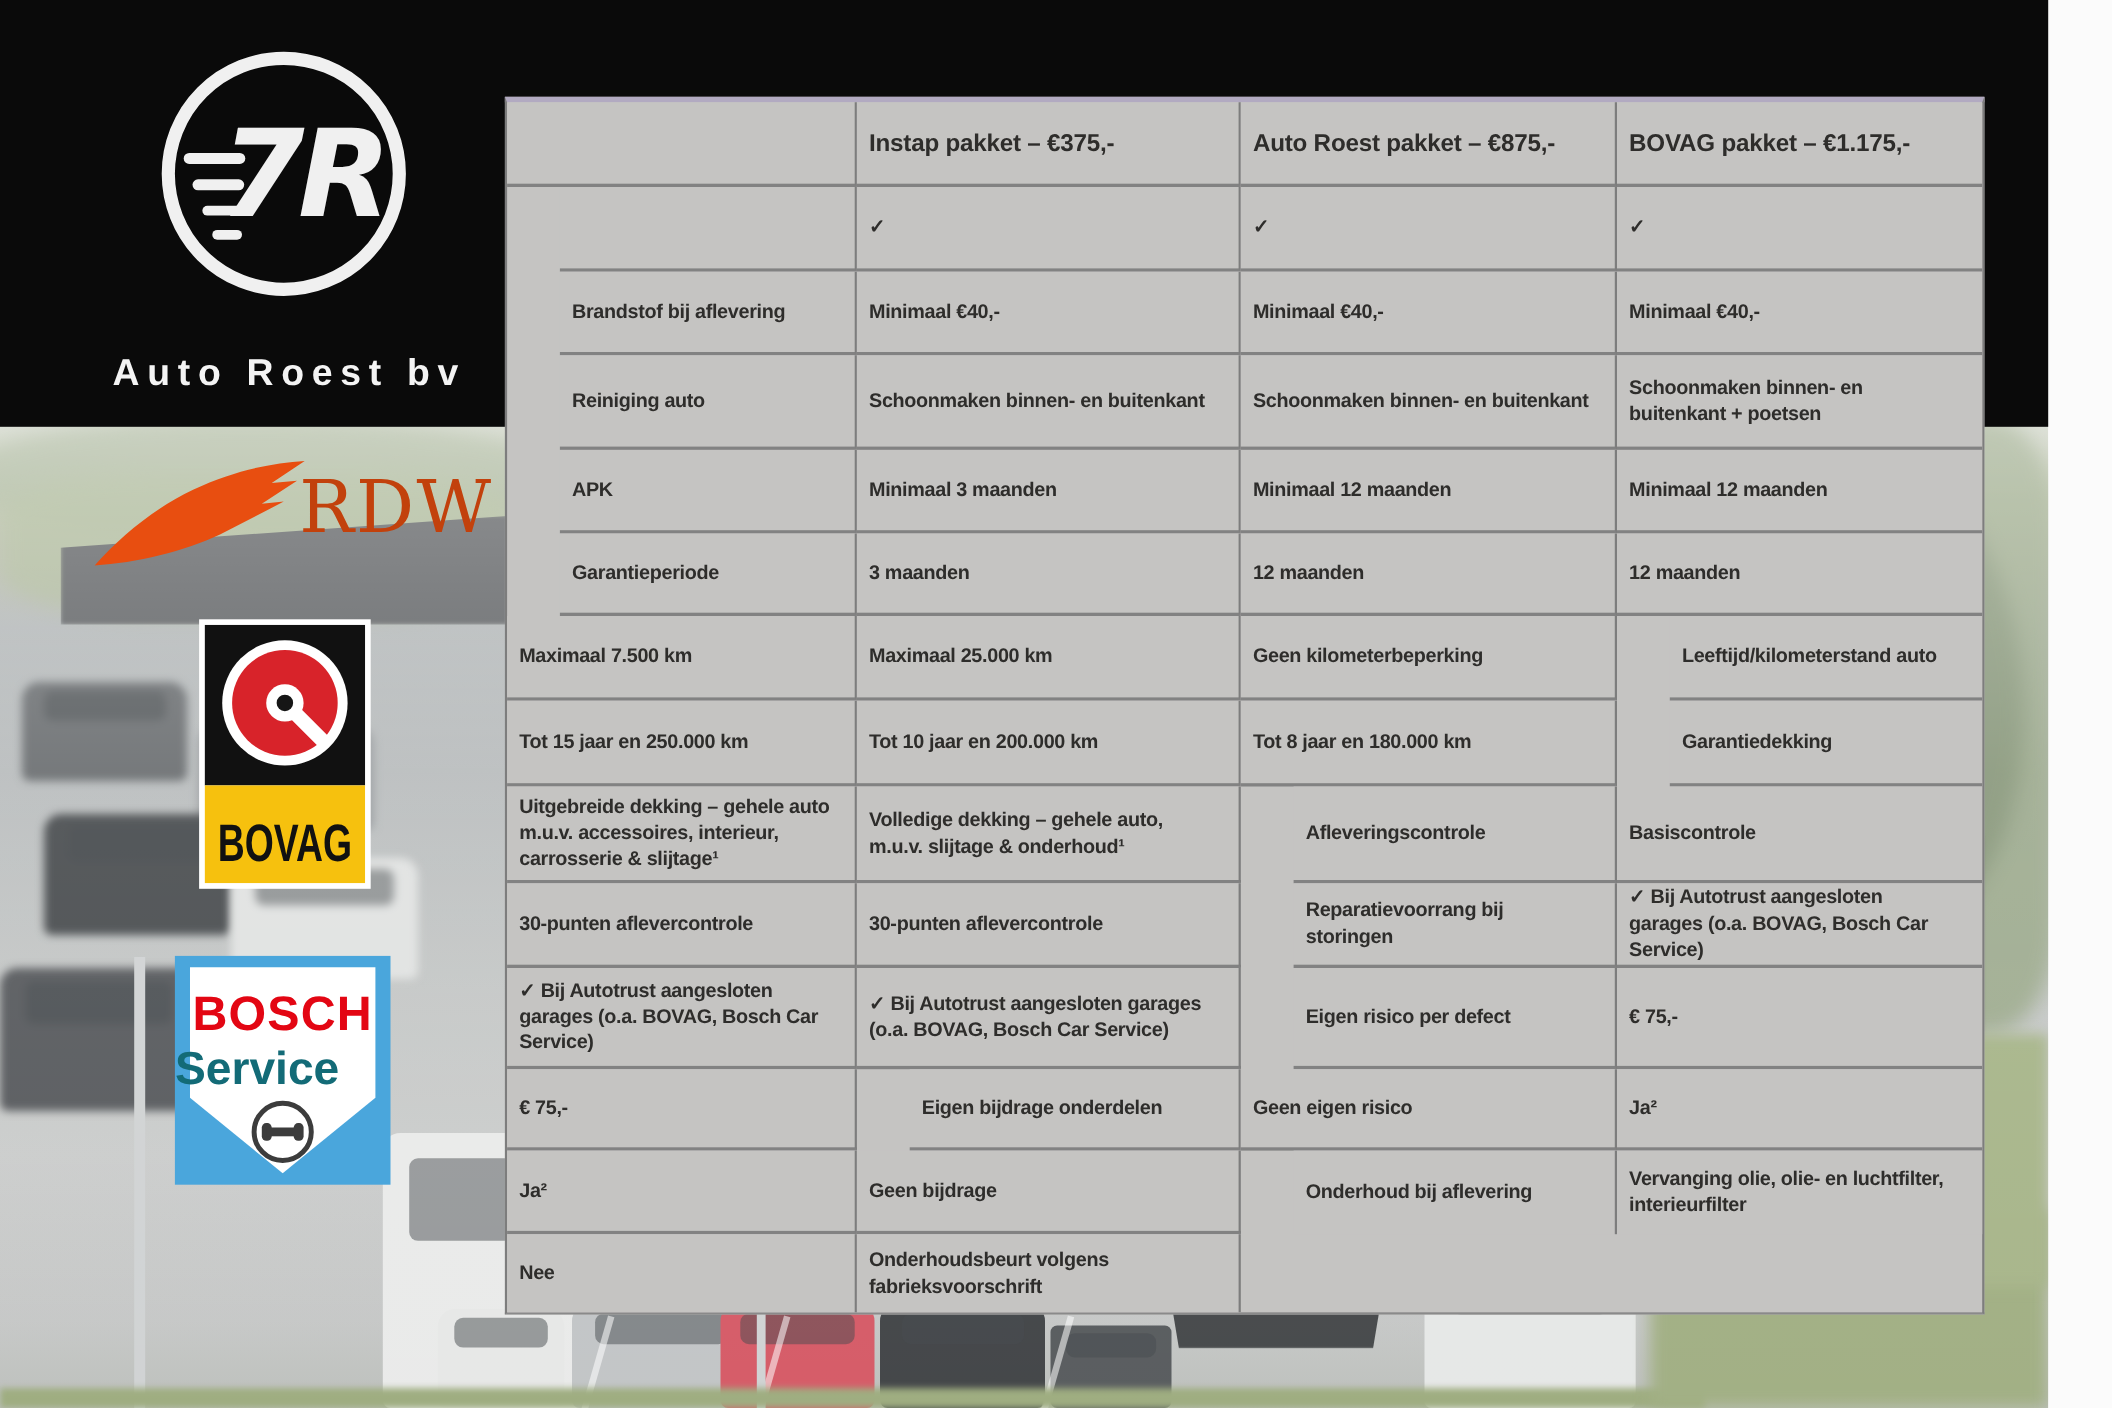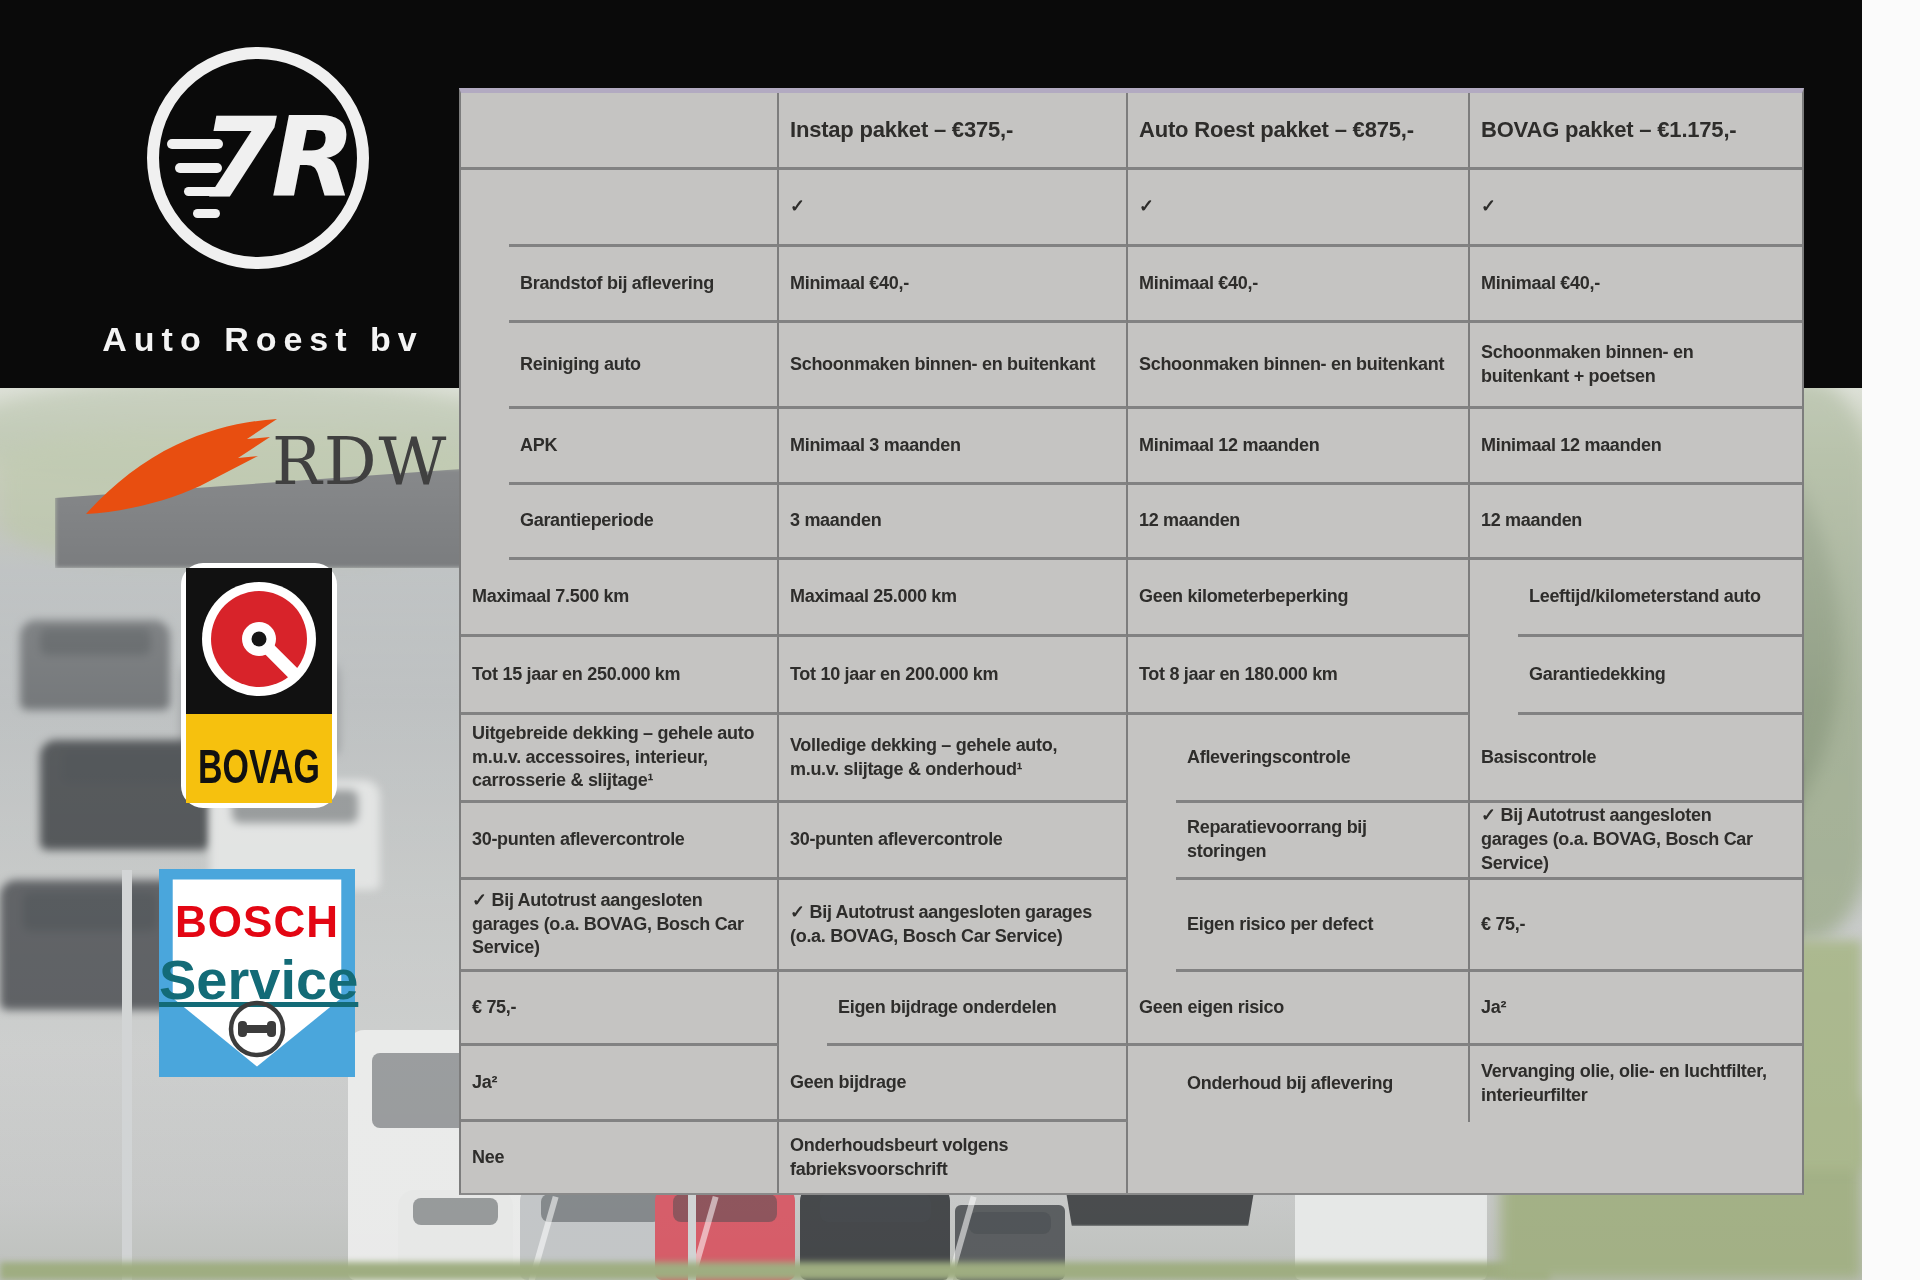--- a/index.html
+++ b/index.html
@@ -60,35 +60,35 @@
   
   .ar-logo{position:absolute;left:58px;top:0;width:410px;height:388px;}
   .ar-mono{position:absolute;left:77px;top:35px;width:247px;height:247px;}
   .ar-name{position:absolute;left:0px;top:320px;width:410px;text-align:center;
      color:#f4f4f4;font-size:34px;font-weight:bold;letter-spacing:7px;white-space:nowrap;}
 
   
   .rdw{position:absolute;left:80px;top:415px;width:330px;height:110px;}
   .rdw svg{position:absolute;left:0;top:0;}
   .rdw-text{position:absolute;left:192px;top:8px;font-family:"DejaVu Serif",serif;
-     font-size:66px;color:#404040;letter-spacing:2px;}
+     font-size:66px;color:#c2410c;letter-spacing:2px;}
 
   
   .bovag{position:absolute;left:181px;top:563px;width:156px;height:245px;background:#ffffff;
-     box-sizing:border-box;padding:5px;border-radius:22px;}
+     box-sizing:border-box;padding:5px;}
   .bovag svg{display:block;}
 
   
   .bosch{position:absolute;left:159px;top:869px;width:196px;height:208px;background:#4aa6dc;}
   .bosch-shield{position:absolute;left:0;top:0;width:196px;height:208px;background:#ffffff;
      clip-path:polygon(7% 5%,93% 5%,93% 62%,50% 95%,7% 62%);}
   .bosch-line1{position:absolute;left:0;top:28px;width:100%;text-align:center;
      color:#e30613;font-size:44px;font-weight:bold;letter-spacing:1px;}
   .bosch-line2{position:absolute;left:0;top:78px;width:100%;text-align:left;
-     color:#136b77;font-size:56px;font-weight:bold;text-decoration:underline;}
+     color:#136b77;font-size:42px;font-weight:bold;}
   .bosch-arm{position:absolute;left:66px;top:128px;}
 
   
   .pkg-table{position:absolute;left:459px;top:88px;width:1341px;height:1100px;
      display:grid;box-sizing:content-box;
      grid-template-columns:318px 349px 342px 332px;
      grid-template-rows:77px 77px 76px 86px 76px 75px 77px 78px 88px 77px 92px 74px 76px 71px;
      border-top:5px solid #b2aac1;border-left:2px solid #7d7d7d;border-right:2px solid #7d7d7d;
      border-bottom:2px solid #8a8a8a;background:#c5c4c2;}
   .t-c{box-sizing:border-box;display:flex;align-items:center;background:#c5c4c2;

